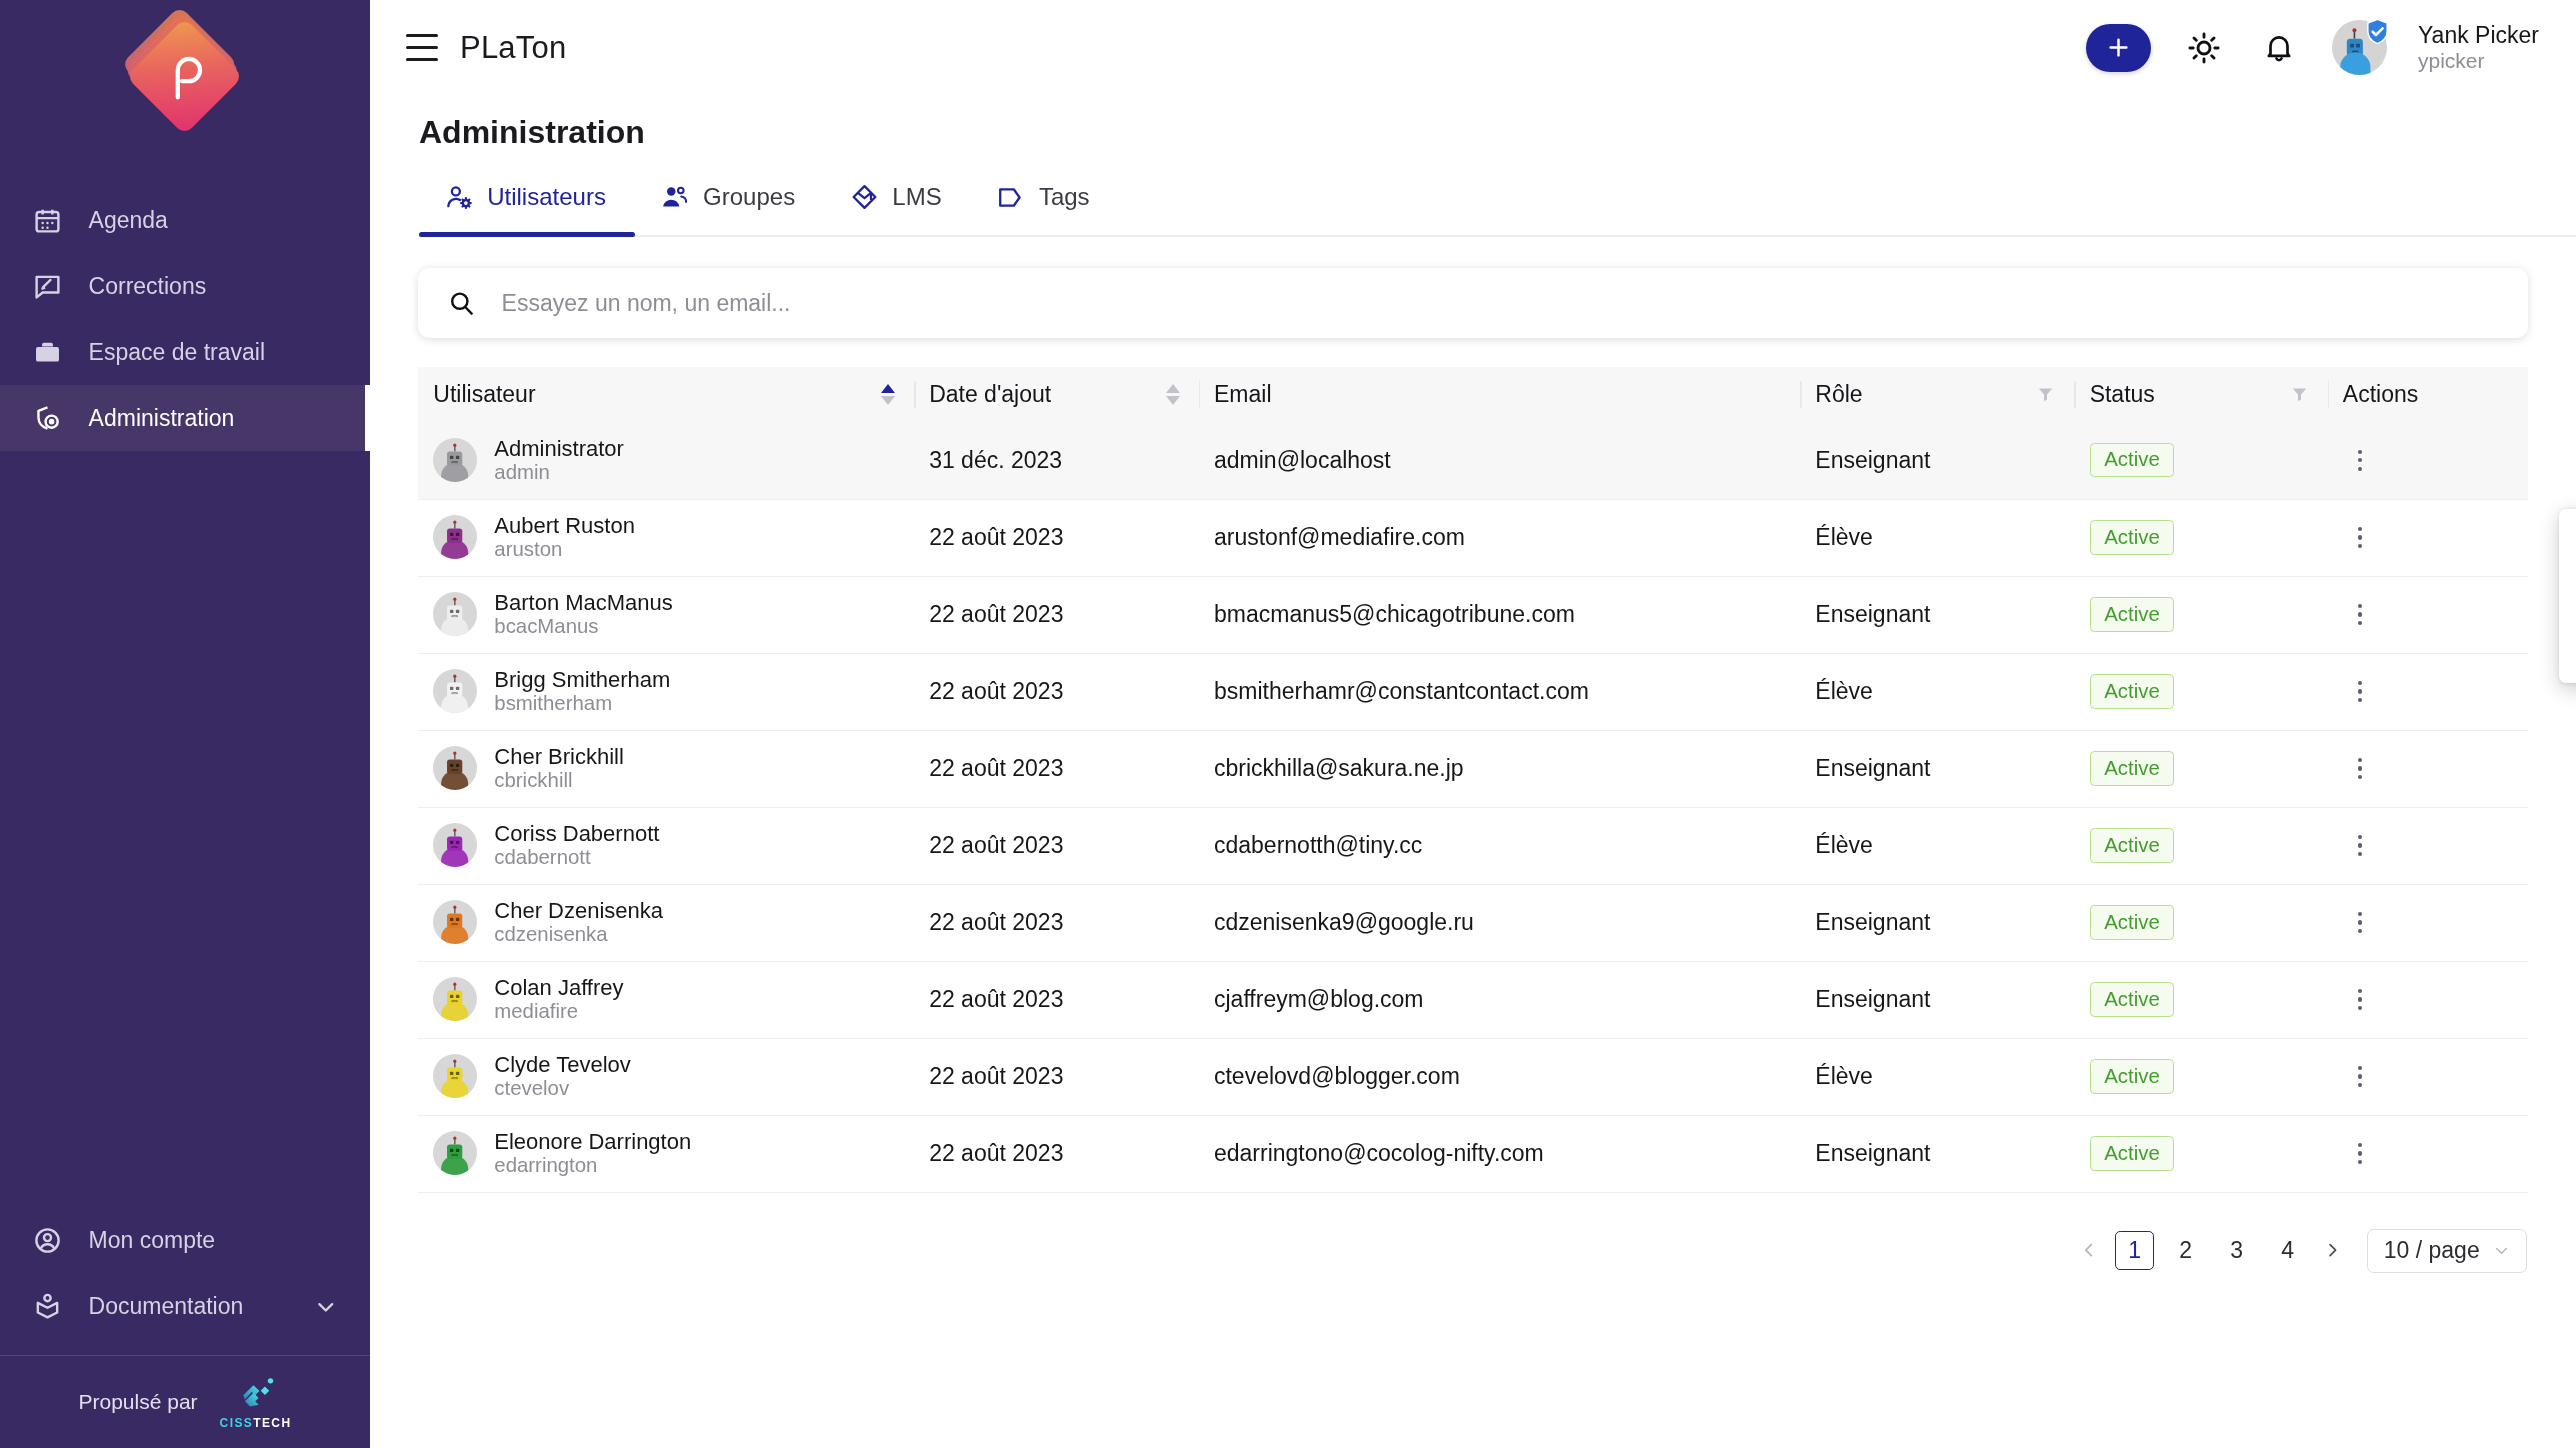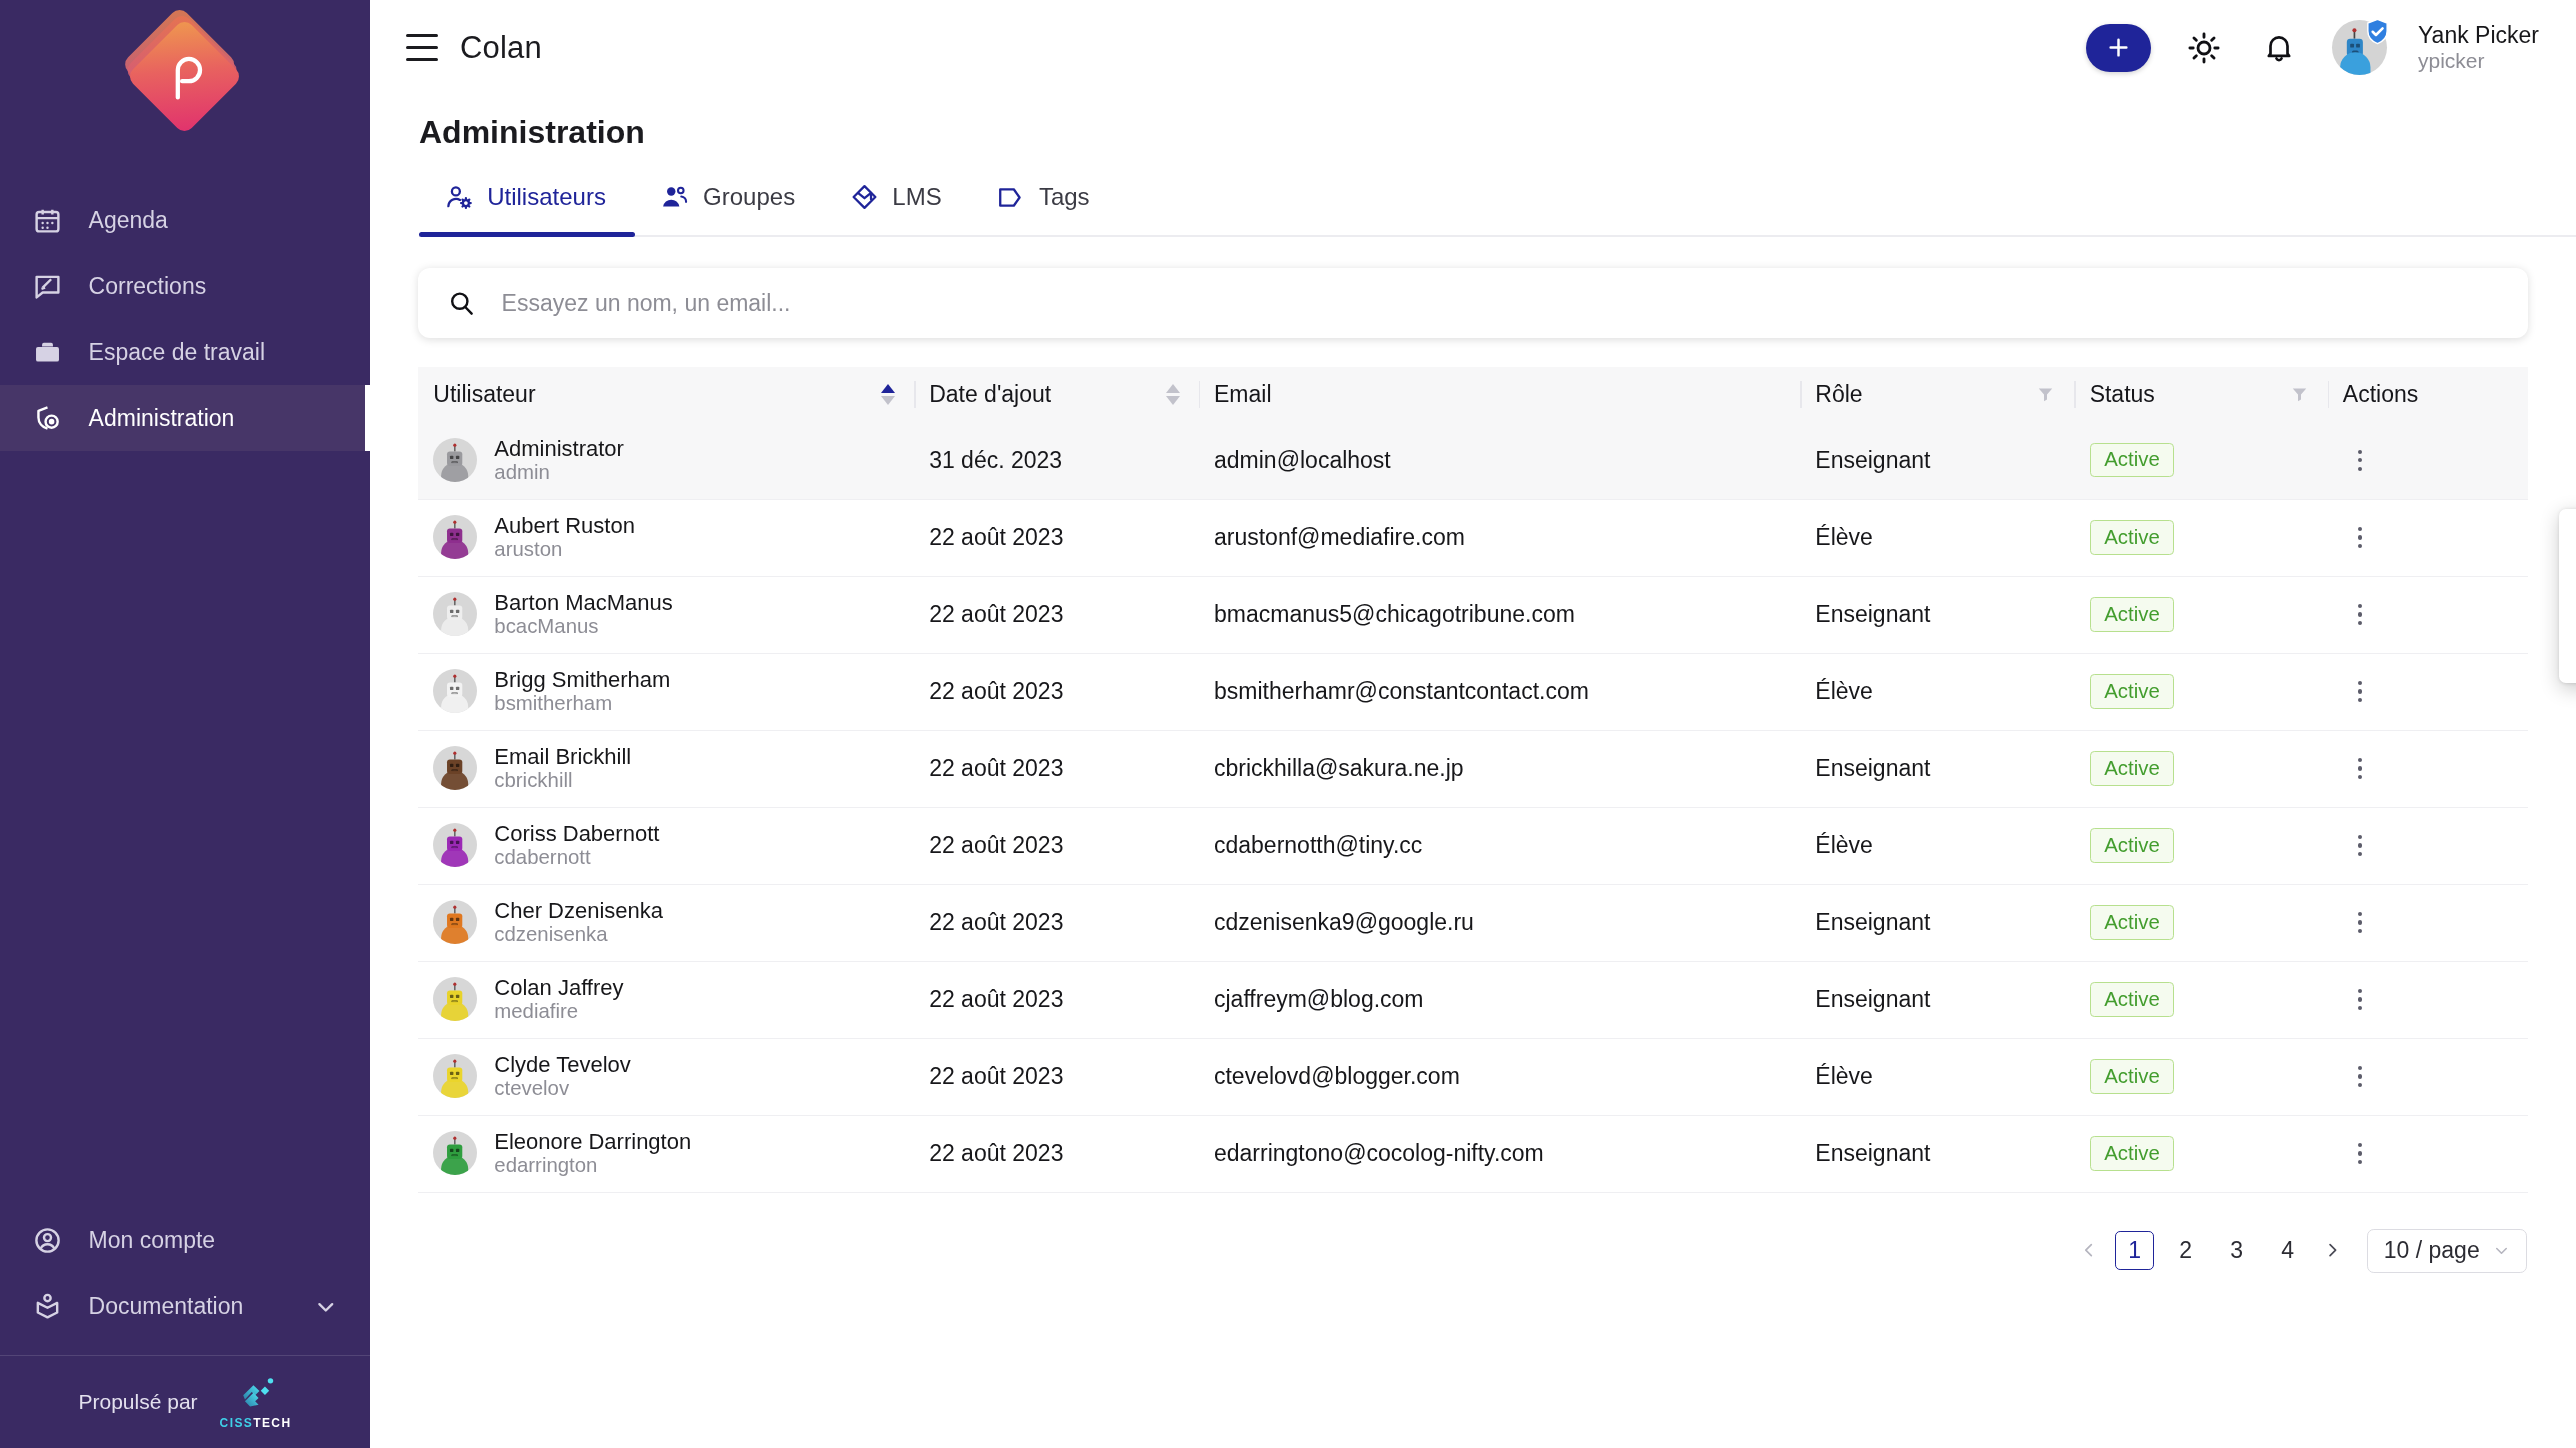--- a/index.html
+++ b/index.html
@@ -302,21 +302,21 @@
   </aside>
 
   <section class="main">
 
     <header class="topbar">
       <div class="burger">
         <span></span>
           <span></span>
           <span></span>
       </div>
-      <div class="brand">Colan</div>
+      <div class="brand">PLaTon</div>
 
       <div class="topbar-right">
         <div class="plus-btn">
           <svg width="27" height="27" viewBox="0 0 24 24" stroke="#fff" stroke-width="2.2" class="svg-ic">
             <path d="M12 5v14M5 12h14" stroke-linecap="round"></path>
           </svg>
         </div>
         <div class="icon-btn">
           <span>
             <svg width="36" height="36" viewBox="0 0 24 24" fill="none" stroke="#101014" stroke-width="1.9" class="svg-ic">
@@ -628,21 +628,21 @@
             <rect x="21.4" y="3" width="1.6" height="7" fill="#555"></rect>
             <circle cx="22.2" cy="2.6" r="1.9" fill="#b03030"></circle>
             <rect x="13" y="10" width="18" height="17" rx="3.4" fill="#6b4227"></rect>
             <rect x="16.5" y="15" width="4" height="4" rx="1" fill="rgba(0,0,0,.55)"></rect>
             <rect x="23.5" y="15" width="4" height="4" rx="1" fill="rgba(0,0,0,.55)"></rect>
             <rect x="18" y="21.5" width="8" height="3.4" rx="1.4" fill="rgba(0,0,0,.45)"></rect>
             <path d="M6 46v-7a11 11 0 0 1 32 0v7z" fill="#6b4227" opacity=".92"></path>
           </svg>
         </span>
         <span class="u-names">
-          <span class="u-full">Email Brickhill</span>
+          <span class="u-full">Cher Brickhill</span>
           <span class="u-login">cbrickhill</span>
         </span>
       </span>
     </td>
     <td>22 août 2023</td>
     <td>cbrickhilla@sakura.ne.jp</td>
     <td>Enseignant</td>
     <td>
       <span class="badge-active">Active</span>
     </td>

